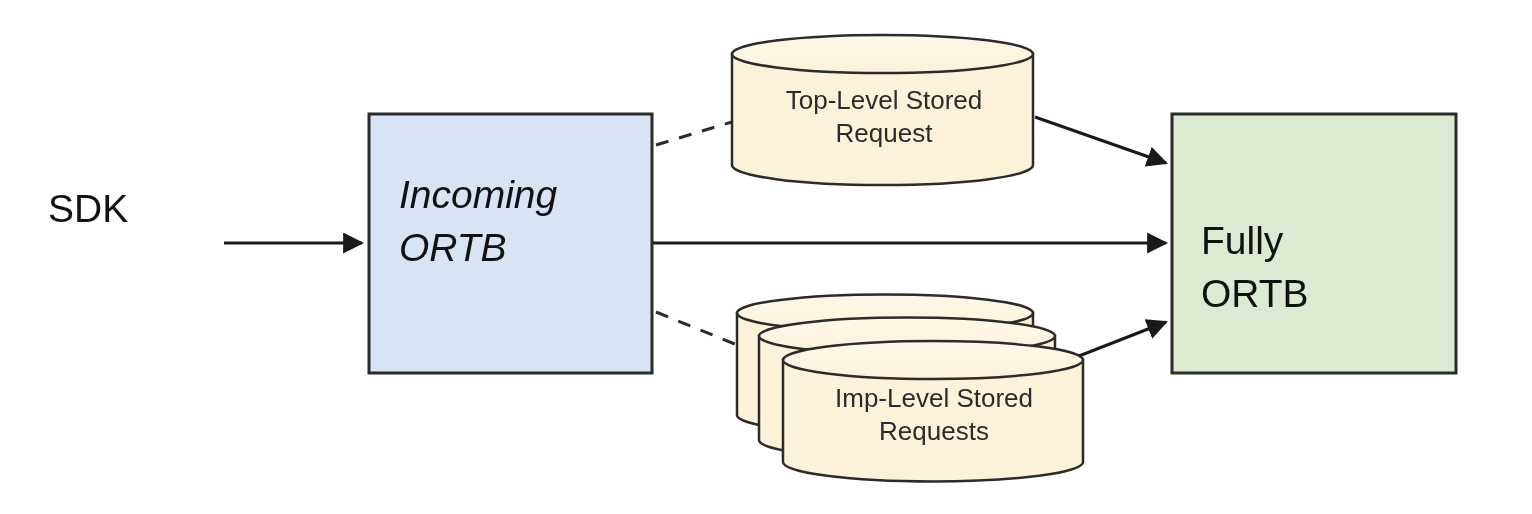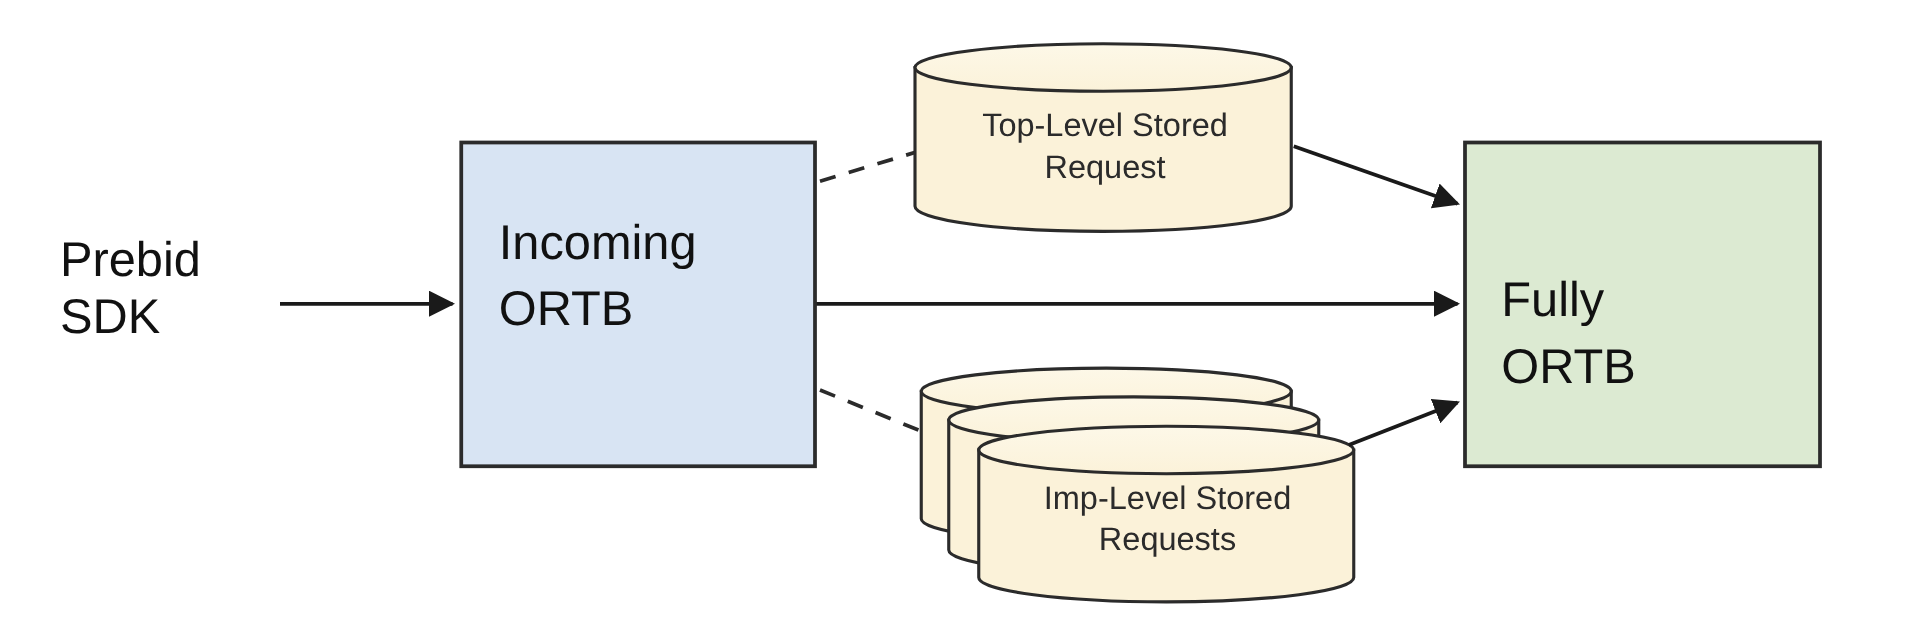--- a/index.html
+++ b/index.html
@@ -42,20 +42,21 @@
   }
   
   #label-incoming-ortb {
     left: 399px;
     top: 168px;
     width: 240px;
     font-size: 39px;
     line-height: 53px;
     color: #111111;
     text-align: left;
+    font-style: italic;
   }
   
   #label-fully-formed-ortb {
     left: 1201px;
     top: 168px;
     width: 250px;
     font-size: 39px;
     line-height: 53px;
     color: #111111;
     text-align: left;
@@ -132,21 +133,20 @@
     </g>
 
     <line x1="1079" y1="356" x2="1166" y2="322" stroke="#1a1a1a" stroke-width="3" marker-end="url(#arrow-solid)"></line>
 
     <rect x="369" y="114" width="283" height="259" fill="#d8e4f3" stroke="#2b2b2b" stroke-width="3"></rect>
 
     <rect x="1172" y="114" width="284" height="259" fill="#dcead2" stroke="#2b2b2b" stroke-width="3"></rect>
   </svg>
 
   <div class="node-label" id="label-prebid-sdk">
-    <div>Prebid</div>
     <div>SDK</div>
   </div>
 
   <div class="node-label" id="label-incoming-ortb">
     <div>Incoming</div>
     <div>ORTB</div>
   </div>
 
   <div class="node-label" id="label-imp-level-stored">
     <div>Imp-Level Stored</div>

